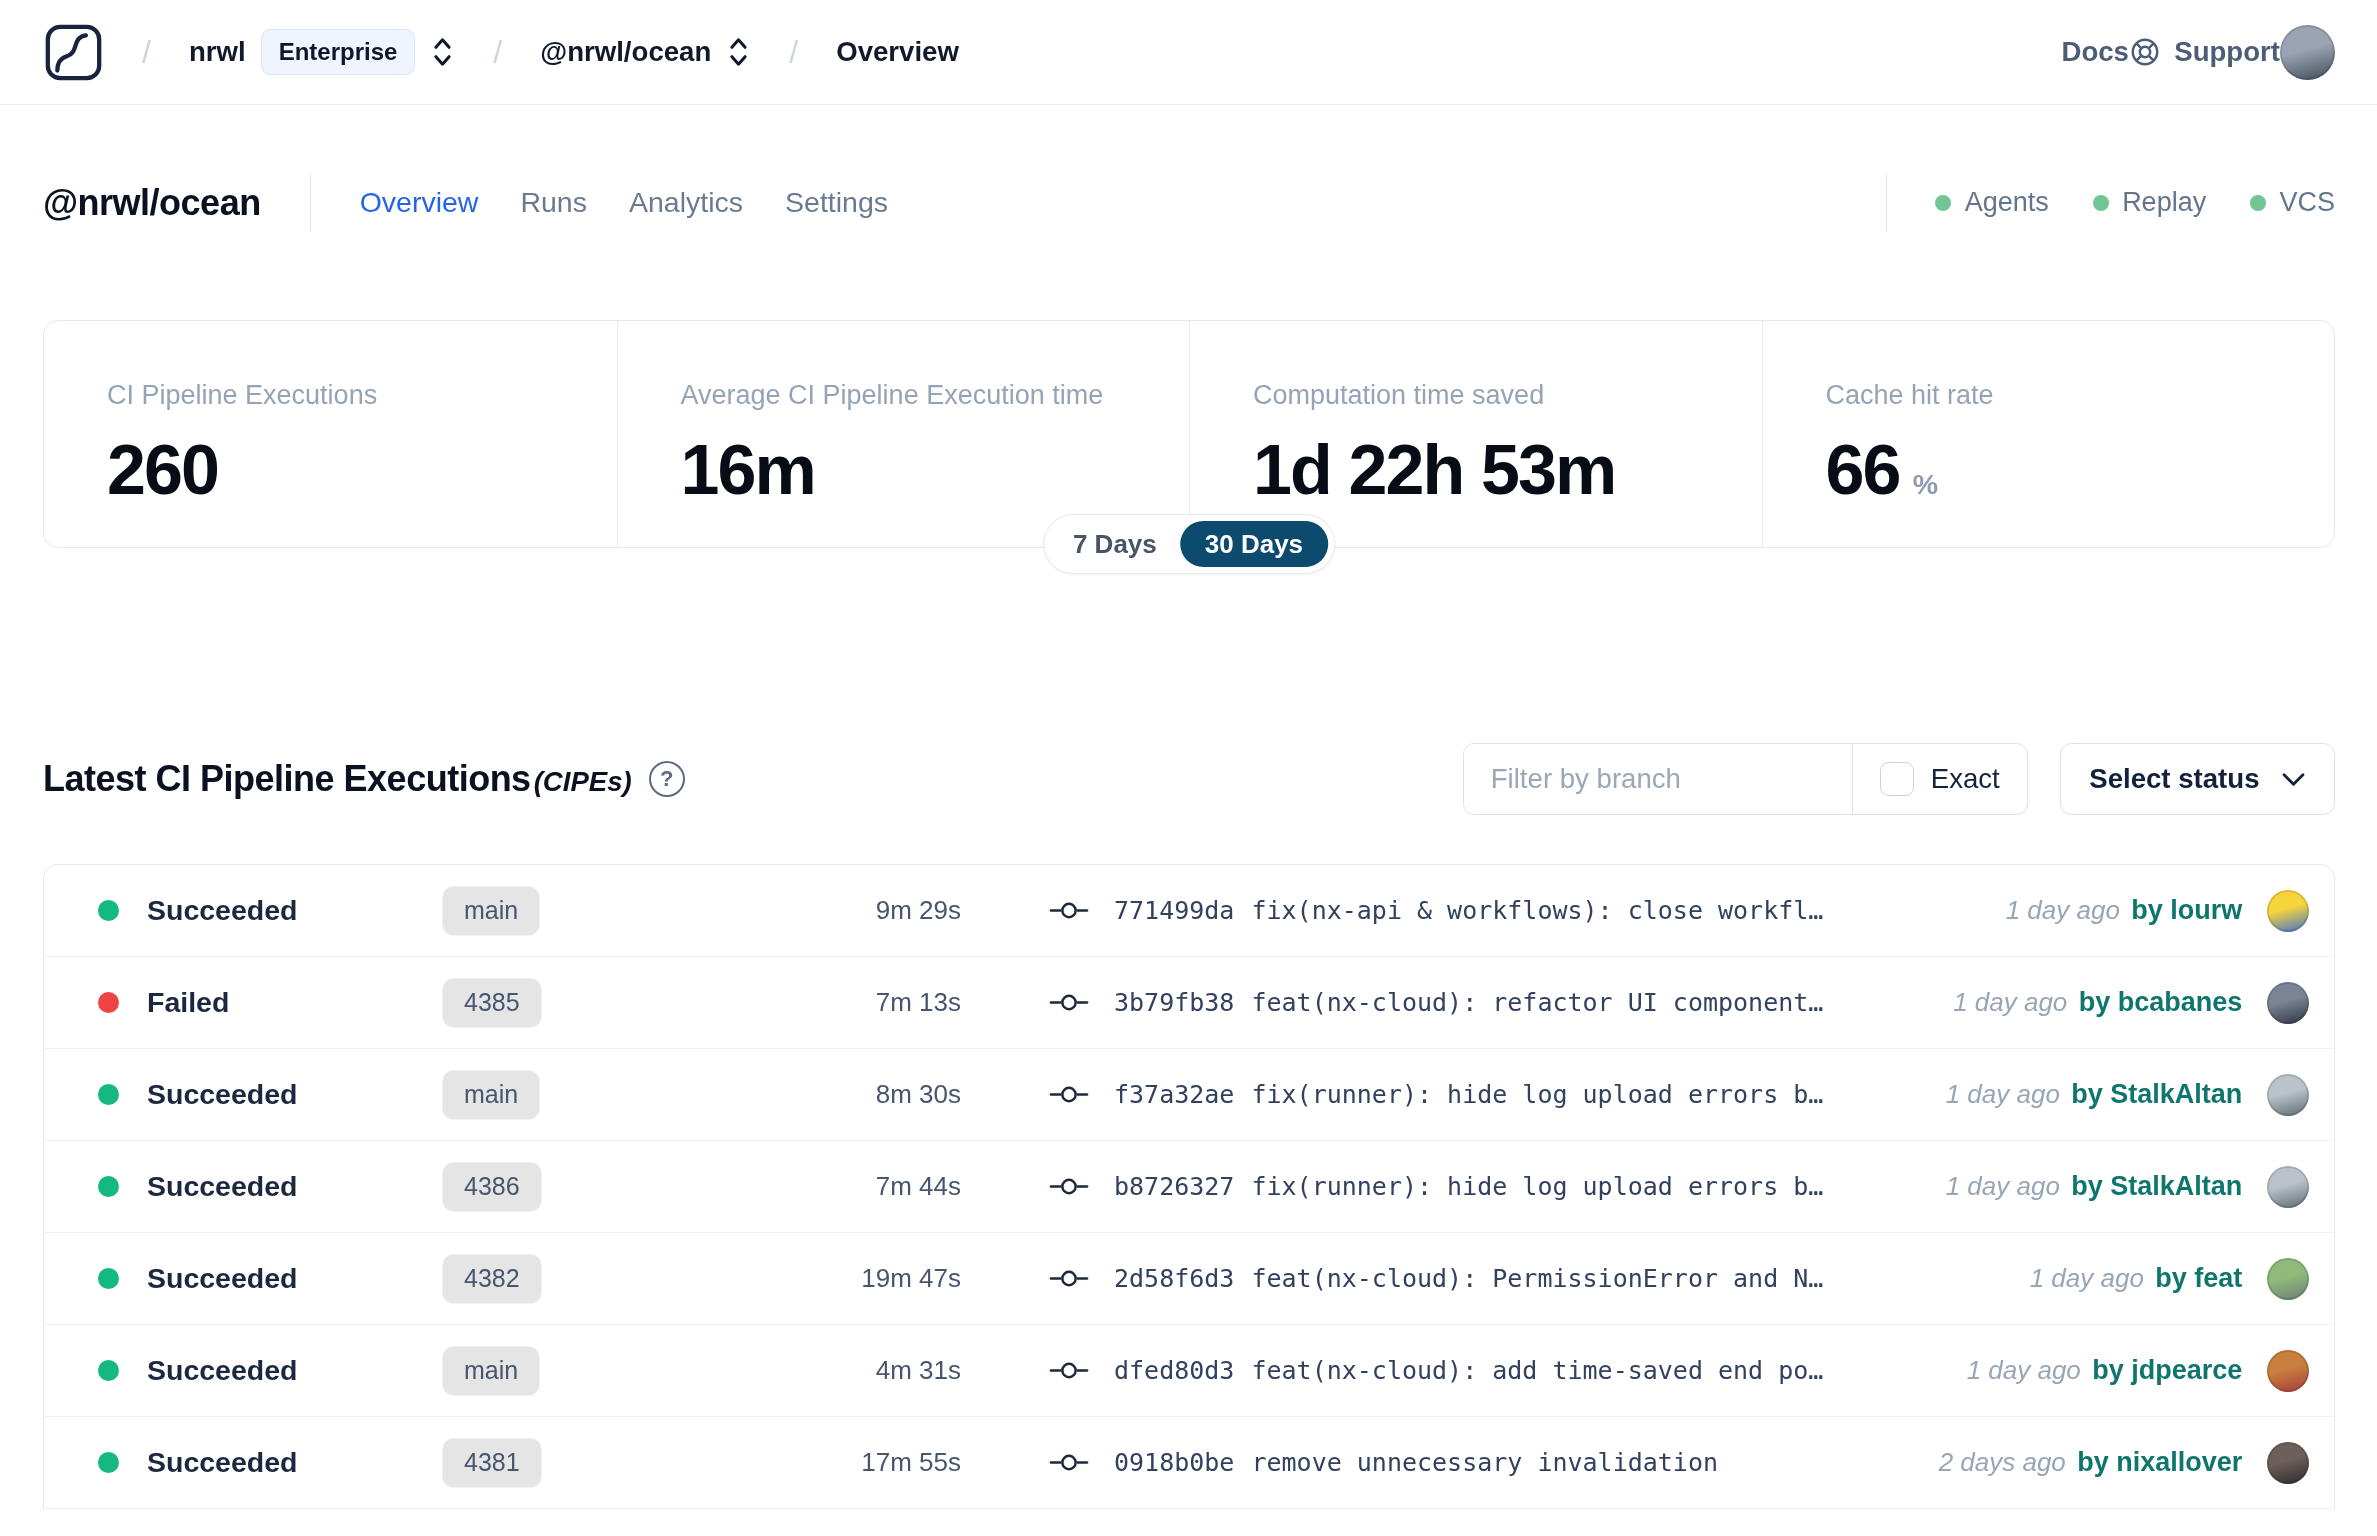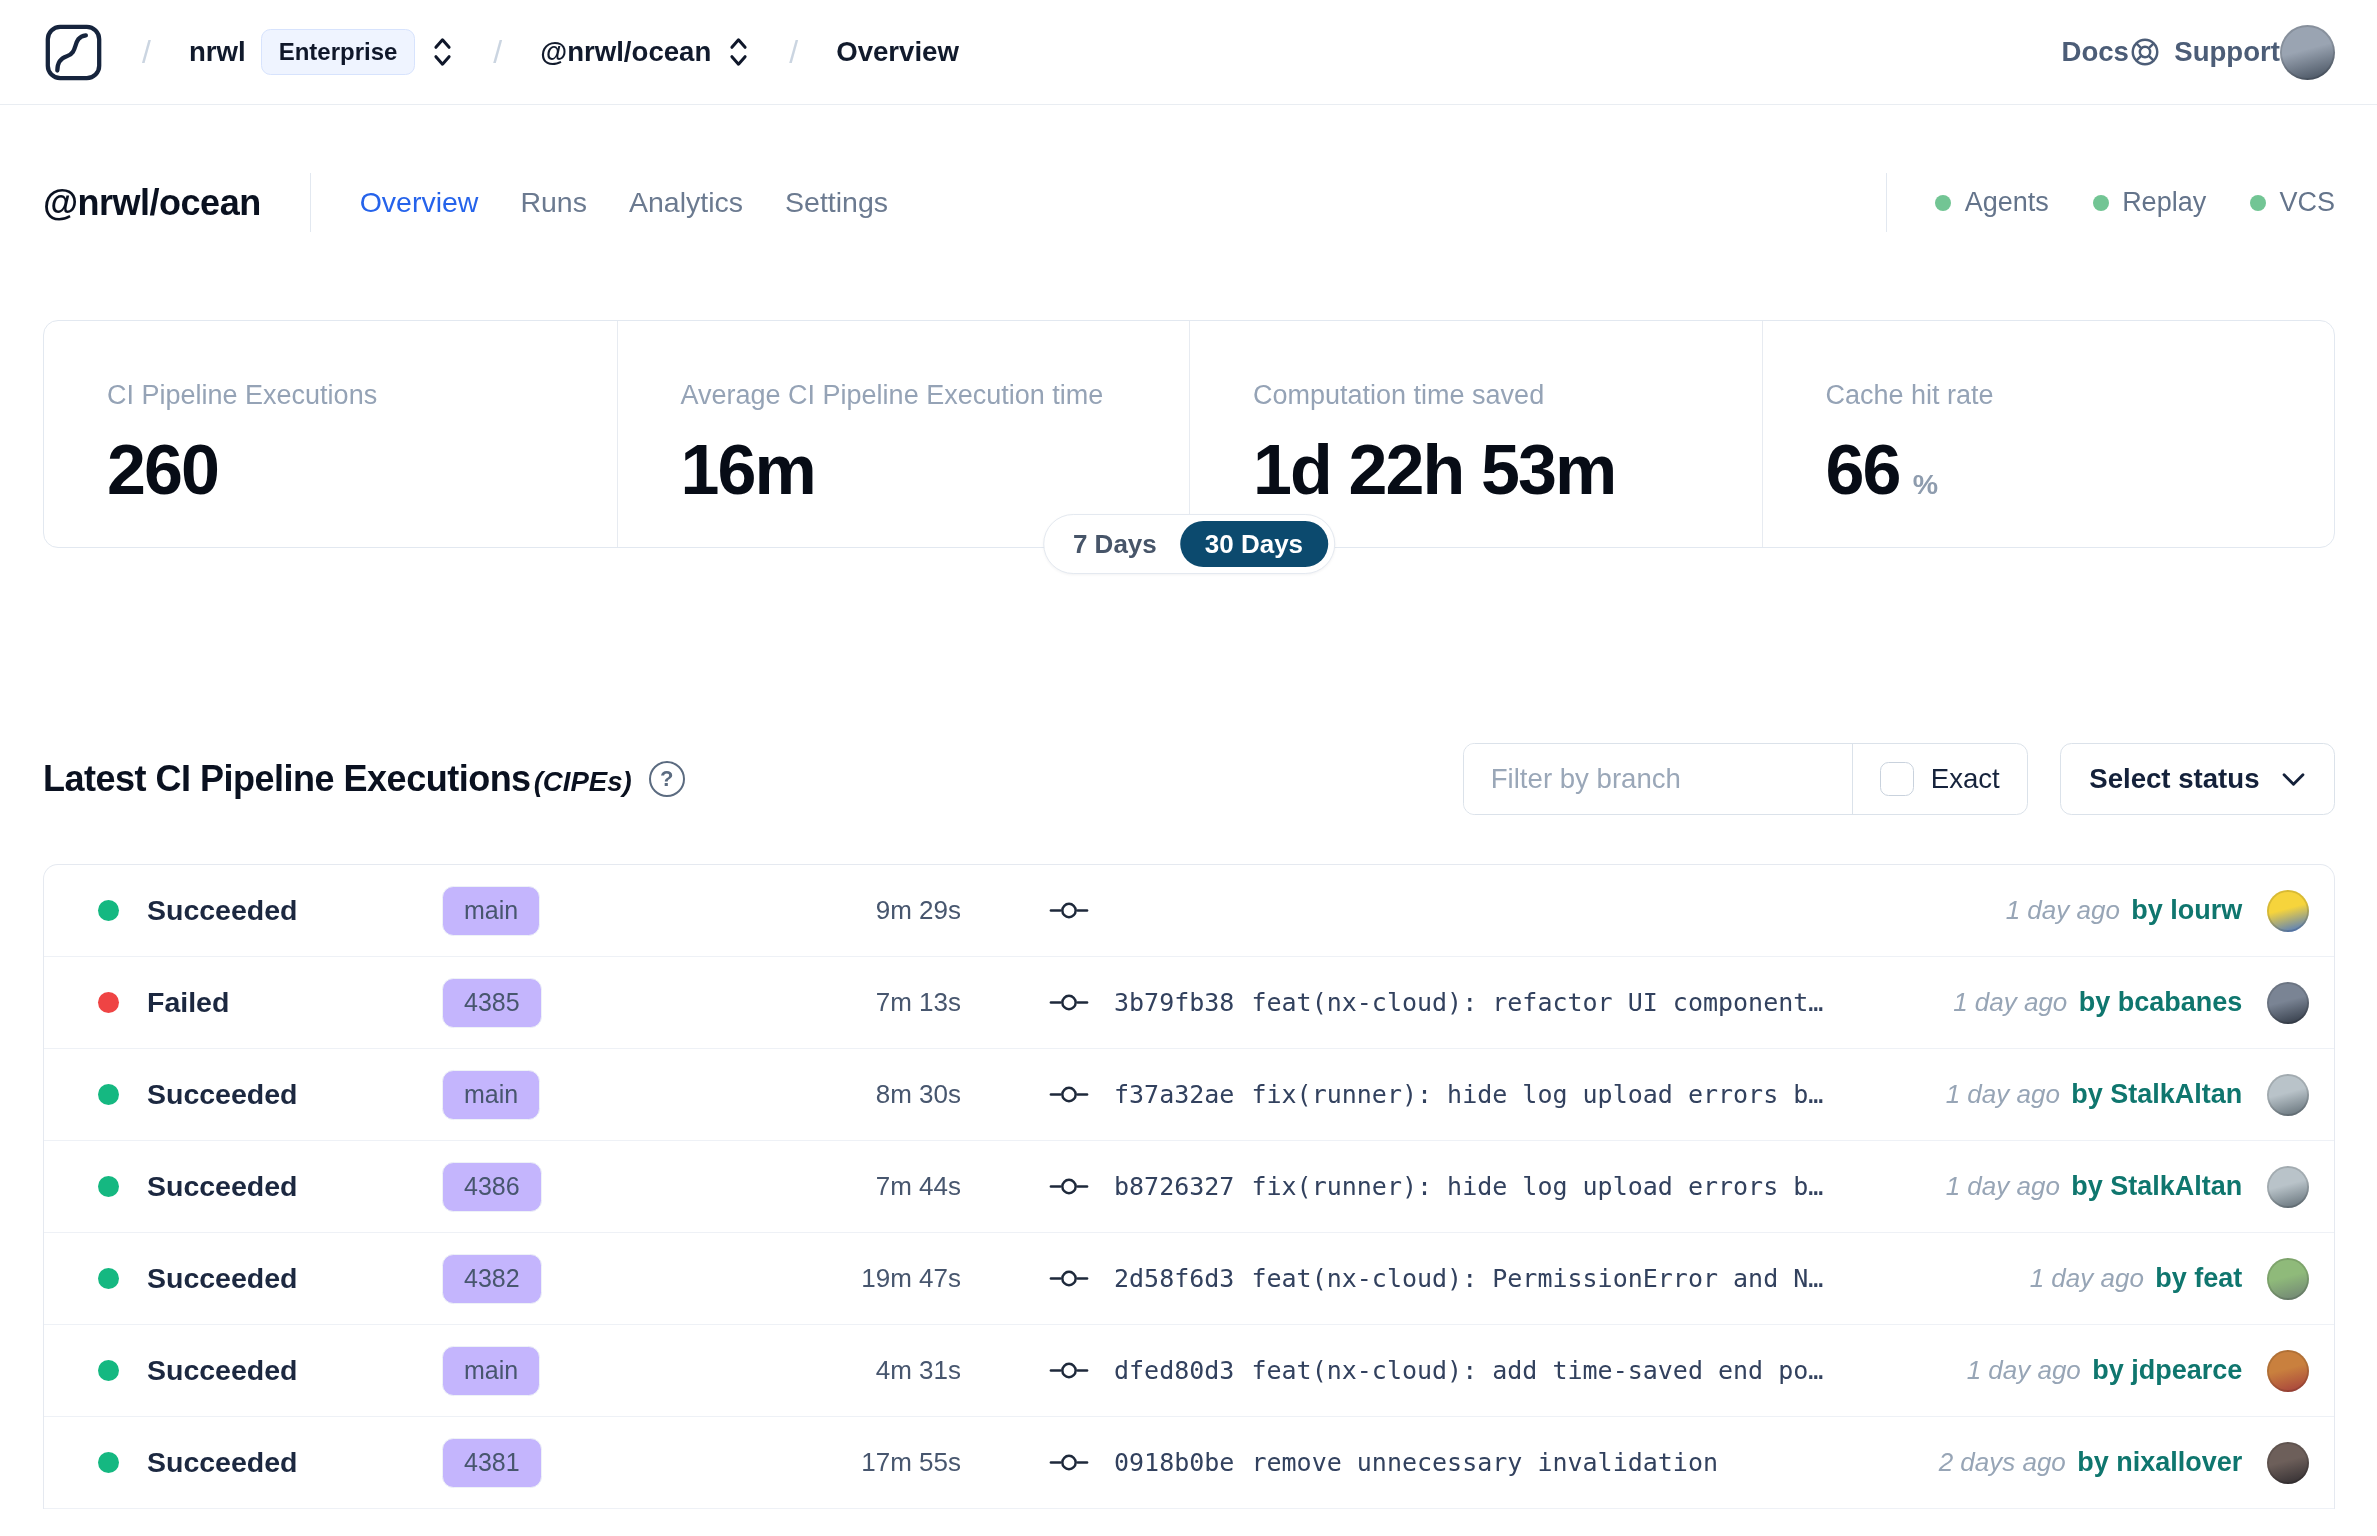--- a/index.html
+++ b/index.html
@@ -78,21 +78,21 @@
 
   
   .cipe-table { margin-top:49px; border:1px solid #e5e9f0; border-bottom:none;
     border-radius:15px 15px 0 0; overflow:hidden; background:#fff; }
   .row { height:92px; display:flex; align-items:center; padding:0 25px; border-bottom:1px solid #eef1f6; cursor:pointer; }
   .cell-status { width:373px; display:flex; align-items:center; gap:28.5px; padding-left:28.5px; }
   .dot { width:21px; height:21px; border-radius:50%; flex:none; }
   .status-text { font-size:28.5px; font-weight:600; color:#1c2840; }
   .cell-branch { width:243px; }
   .branch-badge { display:inline-block; font-size:25px; font-weight:500; color:#47566e;
-    background:#c4b5fd; border:1.9px solid #eef2f7; border-radius:11.4px; padding:9.5px 21px; }
+    background:#e5e5e5; border:1.9px solid #eef2f7; border-radius:11.4px; padding:9.5px 21px; }
   .cell-duration { width:276px; text-align:right; font-size:26px; font-weight:500; color:#47566e; }
   .cell-commit { flex:1; display:flex; align-items:center; gap:25px; margin-left:88px; overflow:hidden; }
   .commit-icon { flex:none; }
   .commit-text { font-family:"DejaVu Sans Mono", monospace; font-size:25px; color:#32415e; white-space:nowrap; }
   .commit-text .hash { margin-right:17px; }
   .cell-meta { margin-left:28.5px; display:flex; align-items:center; justify-content:flex-end; gap:11.4px; flex:none; }
   .time { font-size:26px; font-style:italic; color:#97a5b6; }
   .author { font-size:27px; font-weight:700; color:#0f766e; }
   .cell-meta .avatar { margin-left:13.3px; }
 
@@ -249,20 +249,23 @@
         <span class="status-text">Succeeded</span>
       </div>
       <div class="cell-branch"><span class="branch-badge">main</span></div>
       <div class="cell-duration">9m 29s</div>
       <div class="cell-commit">
         <svg class="commit-icon stroke" width="40" height="25" viewBox="0 0 42 26" stroke="#1e293b" stroke-width="2.6">
           <line x1="2" y1="13" x2="12" y2="13"></line>
             <circle cx="21" cy="13" r="7"></circle>
             <line x1="30" y1="13" x2="40" y2="13"></line>
         </svg>
+        <span class="commit-text">
+          <span class="hash">771499da</span><span>fix(nx-api &amp; workflows): close workfl…</span>
+        </span>
       </div>
       <div class="cell-meta">
         <span class="time">1 day ago</span>
         <span class="author">by lourw</span>
         <span class="avatar sm" style="background: linear-gradient(165deg, rgb(246, 212, 60) 45%, rgb(59, 111, 212));"></span>
       </div>
     </div>
 
     <div class="row">
       <div class="cell-status">

